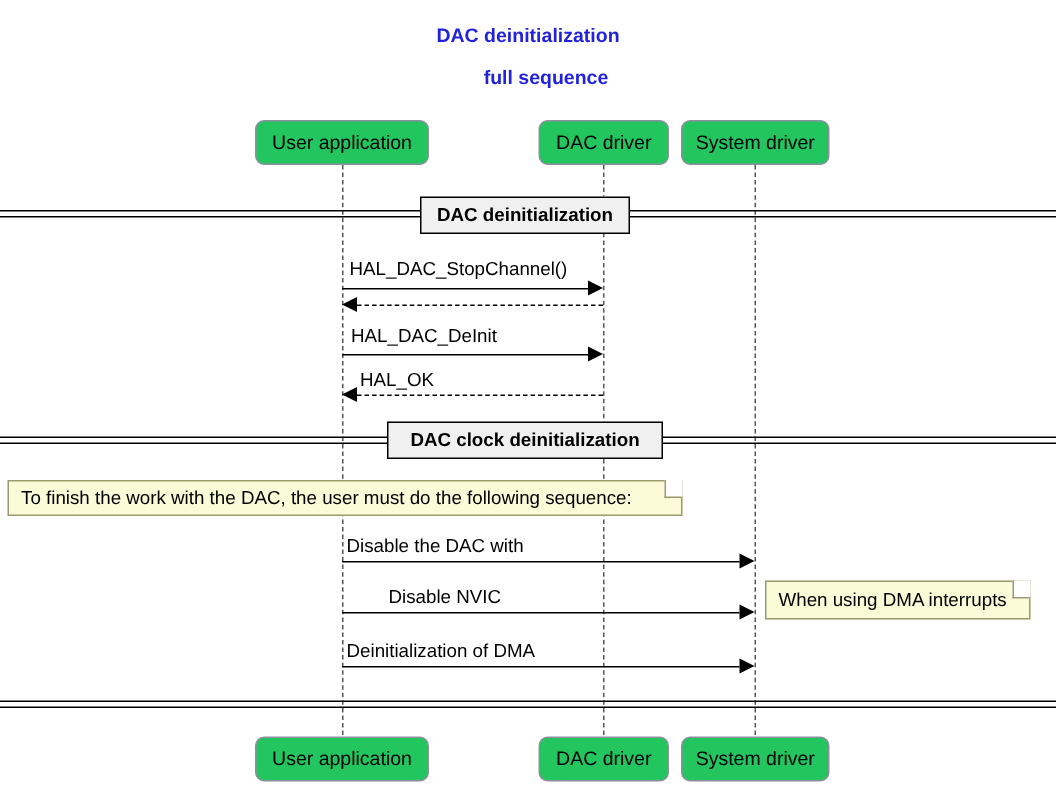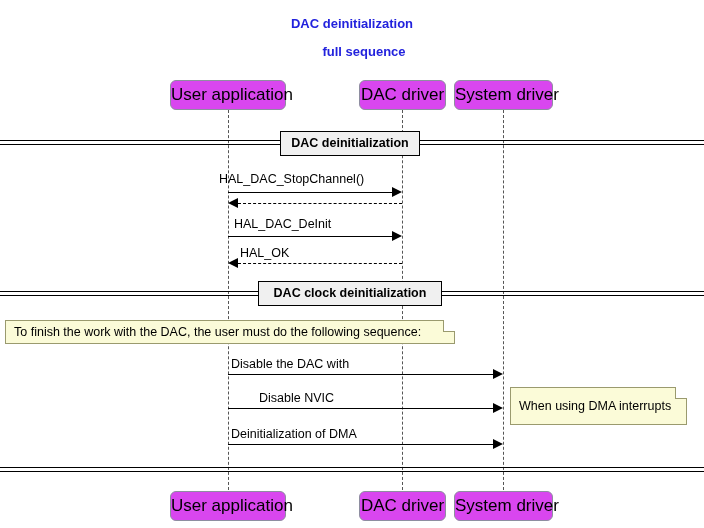--- a/index.html
+++ b/index.html
@@ -41,27 +41,27 @@
   .lifeline {
     position: absolute;
     width: 0px;
     border-left: 1px dashed #555555;
   }
 
   
   .participant {
     position: absolute;
     box-sizing: border-box;
-    background: #d946ef;
+    background: #22c55e;
     border: 1px solid #8e8ea0;
     border-radius: 6px;
     height: 30px;
     line-height: 28px;
     text-align: center;
-    font-size: 17px;
+    font-size: 13px;
     color: #000000;
     white-space: nowrap;
   }
 
   
   .divider {
     position: absolute;
     left: 0;
     width: 704px;
     height: 5px;
@@ -157,21 +157,21 @@
   </div>
   <div class="participant" style="left:454px; top:80px; width:99px;">
     <span>System driver</span>
   </div>
 
   <div class="divider" style="top:140px;"></div>
   <div class="divider-label" style="left:280px; top:131px; width:140px;">
     <span>DAC deinitialization</span>
   </div>
 
-  <div class="msg-label" style="left:219px; top:172px;">HAL_DAC_StopChannel()</div>
+  <div class="msg-label" style="left:233px; top:172px;">HAL_DAC_StopChannel()</div>
   <div class="msg-line solid" style="left:228px; top:192px; width:164px;"></div>
   <div class="arrowhead right" style="left:392px; top:187px;"></div>
 
   <div class="msg-line dashed" style="left:238px; top:203px; width:164px;"></div>
   <div class="arrowhead left" style="left:228px; top:198px;"></div>
 
   <div class="msg-label" style="left:234px; top:217px;">HAL_DAC_DeInit</div>
   <div class="msg-line solid" style="left:228px; top:236px; width:164px;"></div>
   <div class="arrowhead right" style="left:392px; top:231px;"></div>
 
@@ -190,21 +190,21 @@
   </div>
 
   <div class="msg-label" style="left:231px; top:357px;">Disable the DAC with</div>
   <div class="msg-line solid" style="left:228px; top:374px; width:265px;"></div>
   <div class="arrowhead right" style="left:493px; top:369px;"></div>
 
   <div class="msg-label" style="left:231px; top:391px;margin-left:28px;">Disable NVIC</div>
   <div class="msg-line solid" style="left:228px; top:408px; width:265px;"></div>
   <div class="arrowhead right" style="left:493px; top:403px;"></div>
 
-  <div class="note" style="left:510px; top:387px; width:177px; height:38px;align-items:center;">
+  <div class="note" style="left:510px; top:387px; width:177px; height:26px;align-items:center;">
     <span>When using DMA interrupts</span>
     <span class="fold"></span>
   </div>
 
   <div class="msg-label" style="left:231px; top:427px;">Deinitialization of DMA</div>
   <div class="msg-line solid" style="left:228px; top:444px; width:265px;"></div>
   <div class="arrowhead right" style="left:493px; top:439px;"></div>
 
 
   <div class="divider" style="top:467px;"></div>

